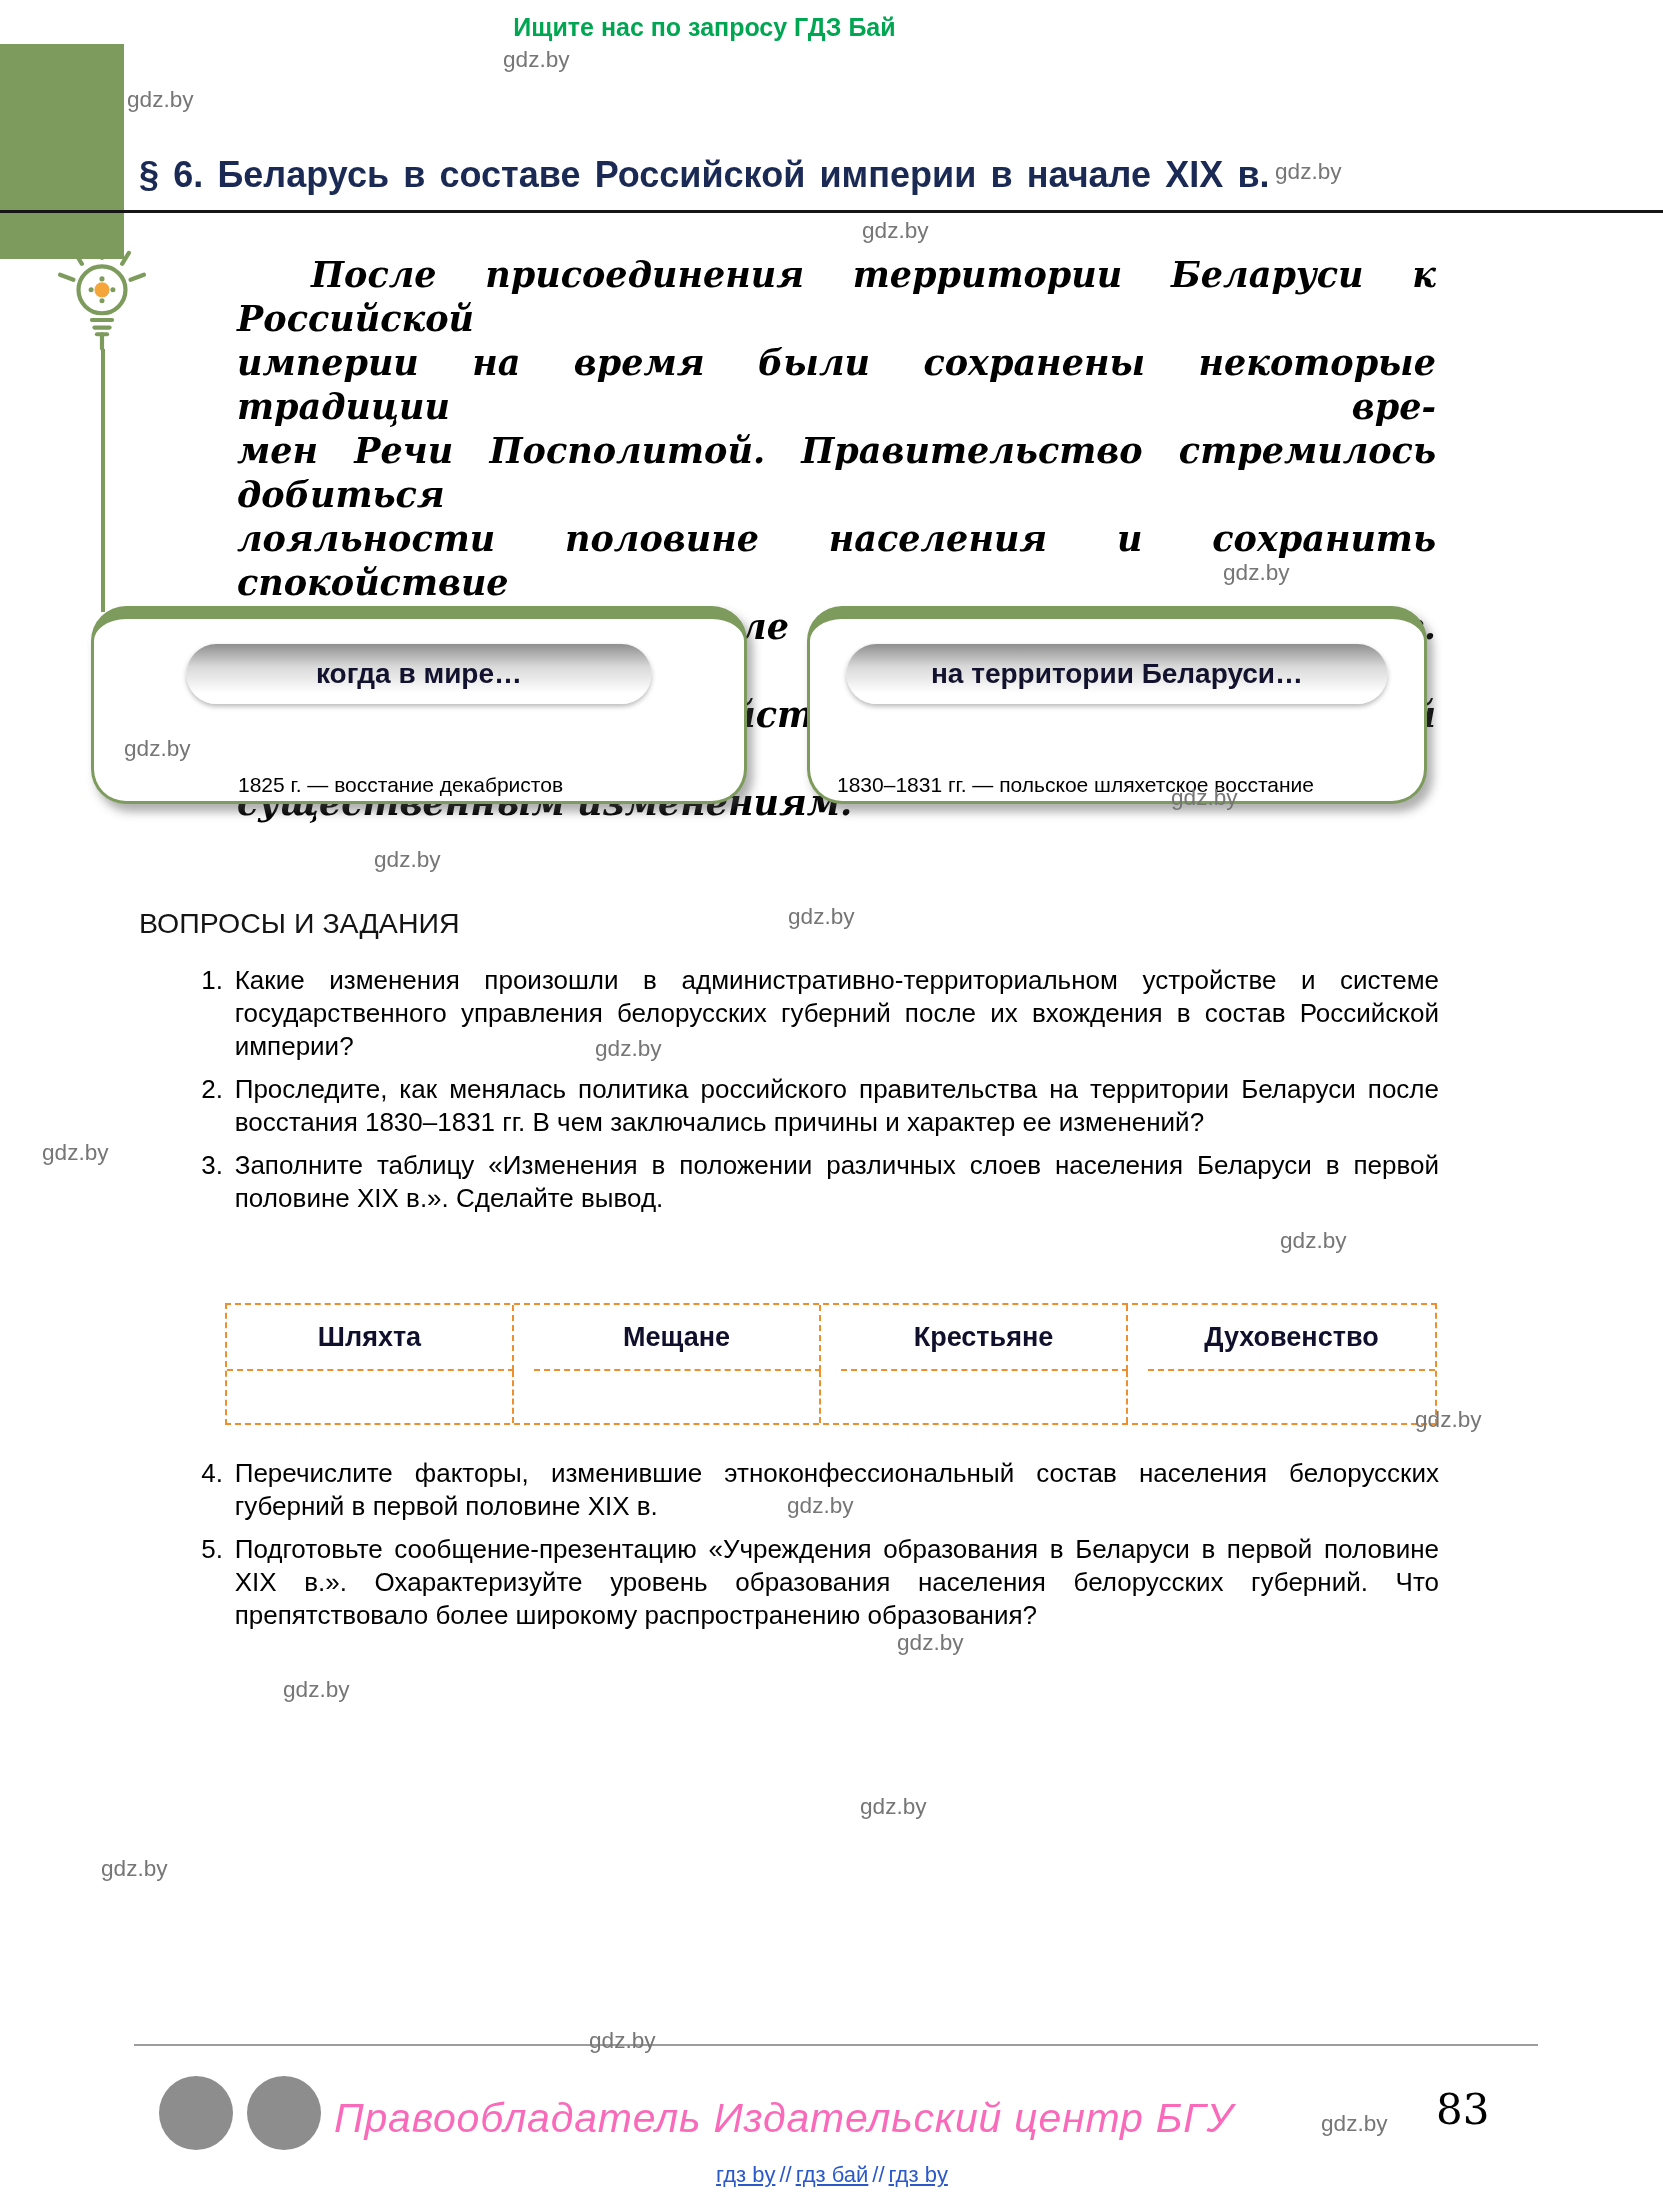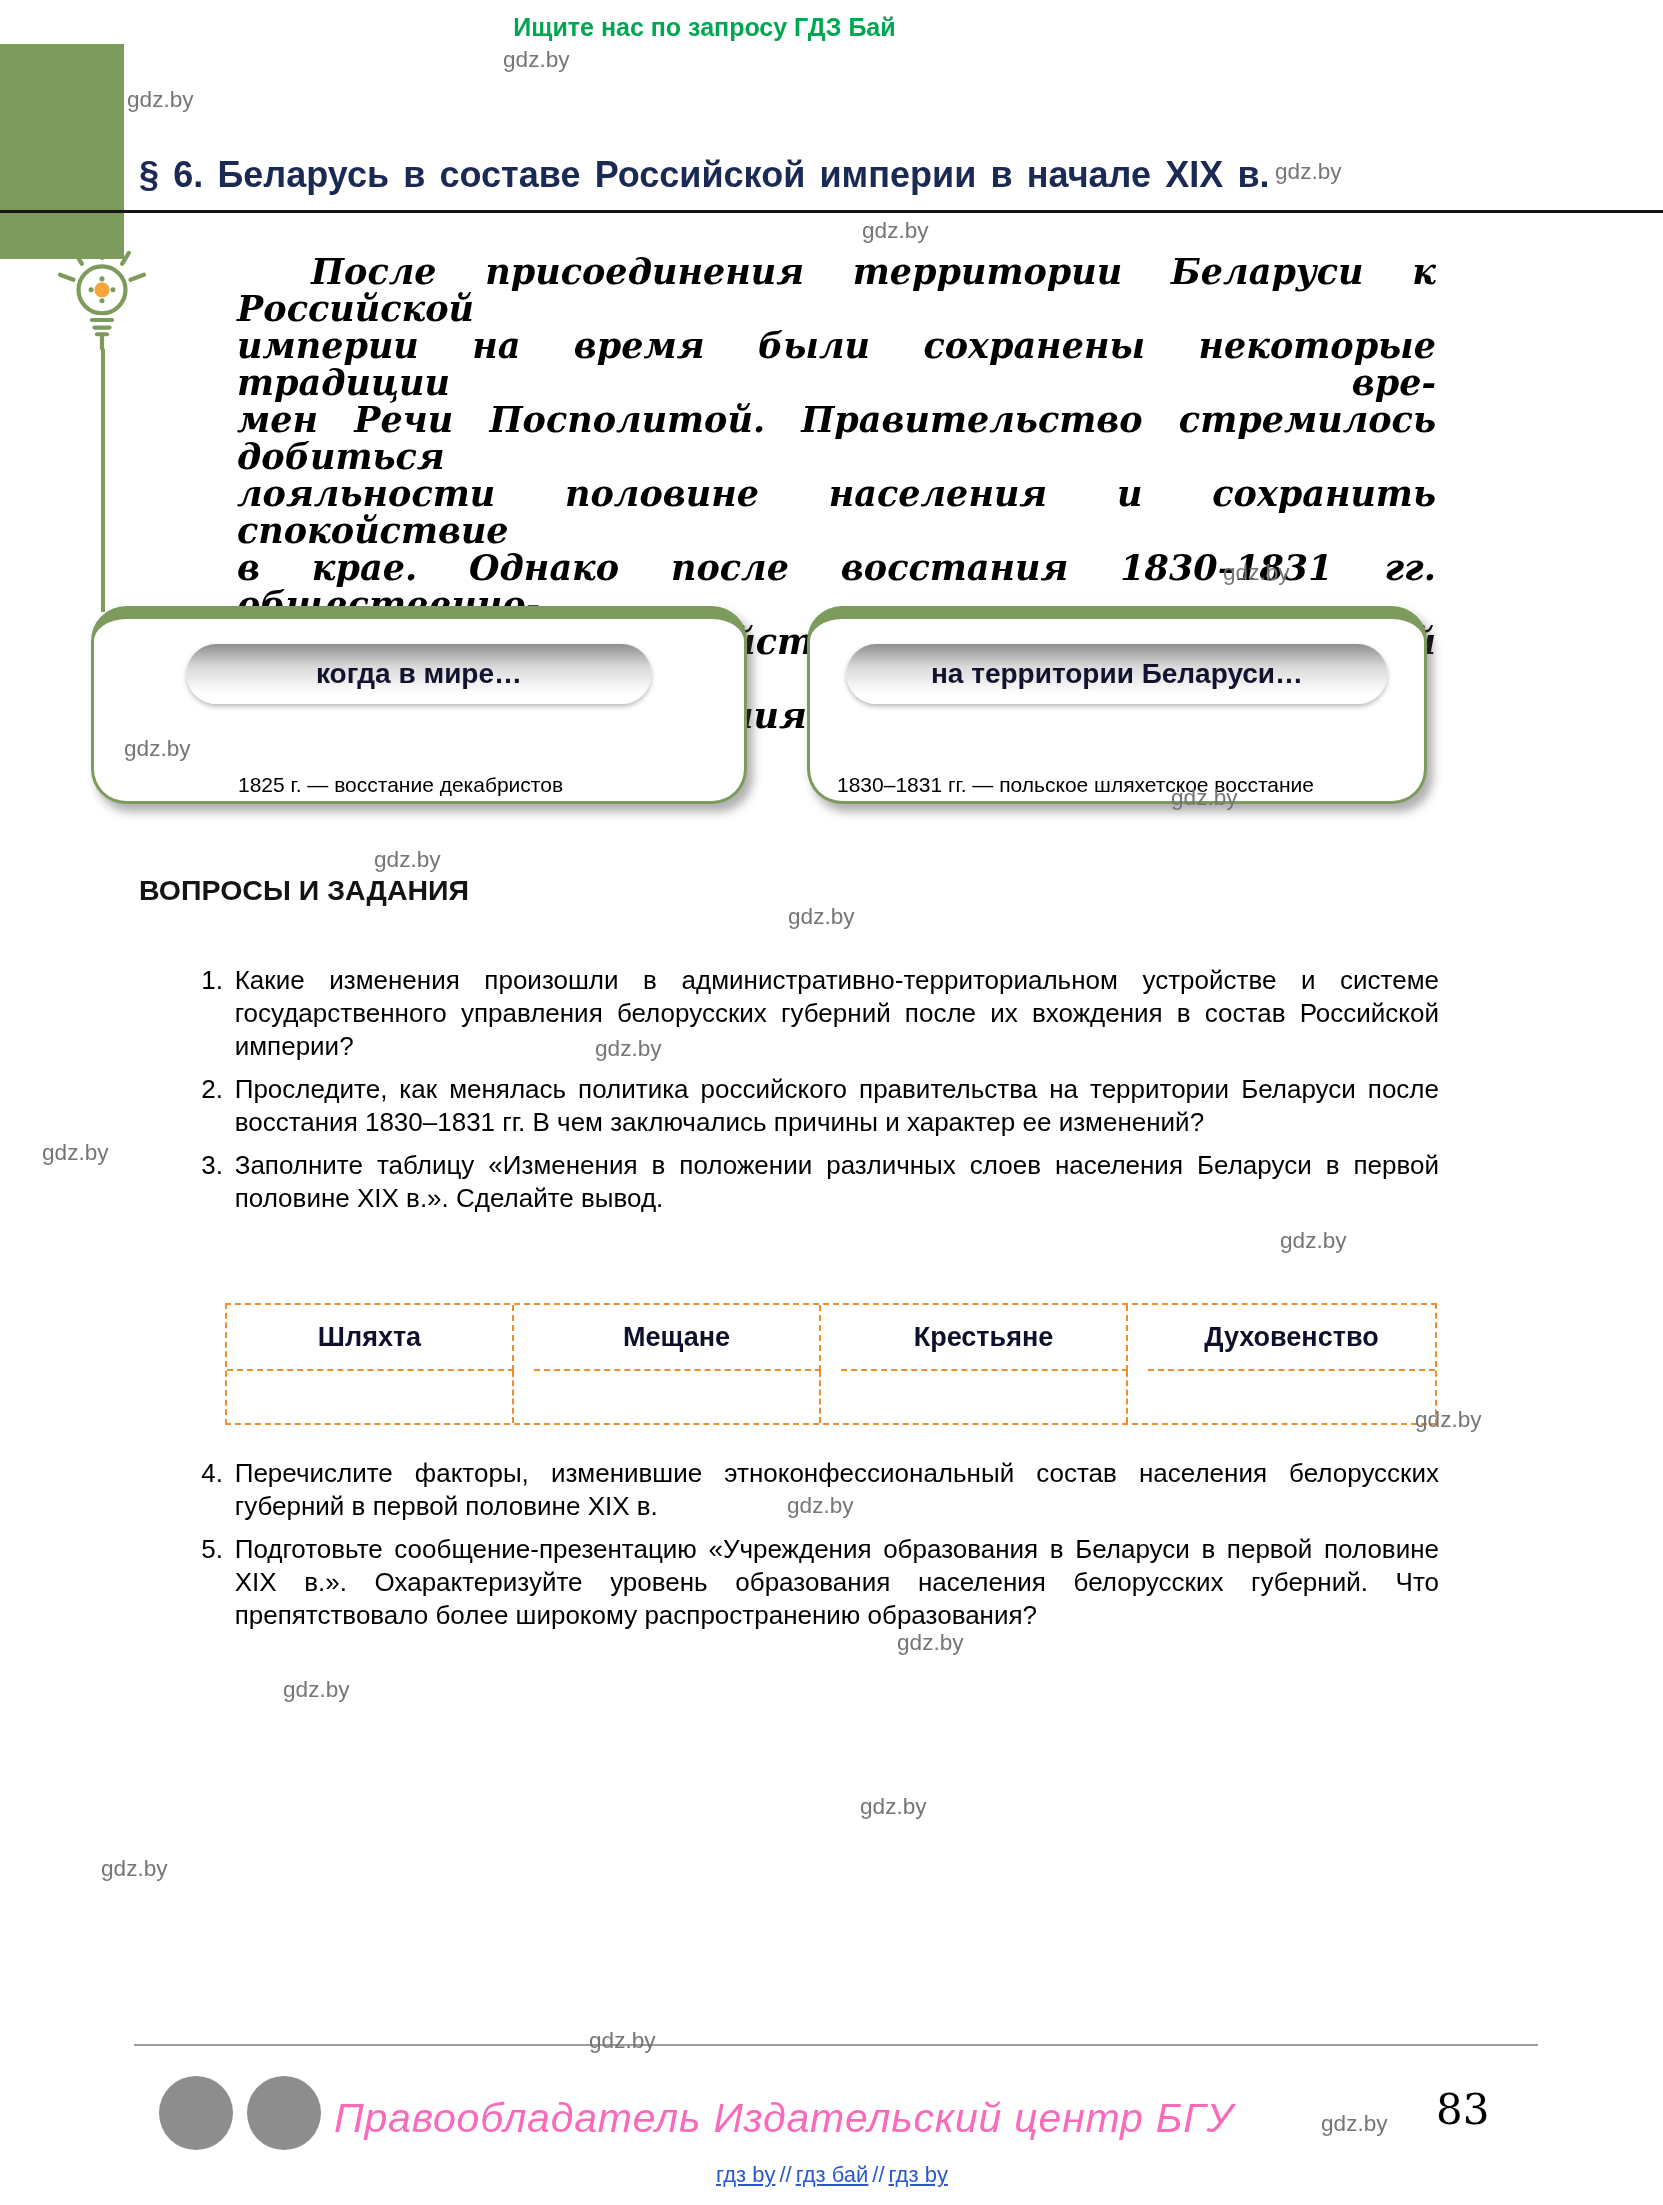--- a/index.html
+++ b/index.html
@@ -17,42 +17,42 @@
            color:#1b2a55; word-spacing:4.2px; white-space:nowrap; }
   .rule-top { position:absolute; left:0; top:210px; width:100%; height:2.5px; background:#161616; }
 
   
   .bulb-icon { position:absolute; left:50px; top:241px; }
   .connector { position:absolute; left:101px; top:349px; width:4.2px; height:263px; background:#7d9b5c; }
 
   
   .intro { position:absolute; left:237px; top:253px; width:1199px;
            font-family:"DejaVu Serif", serif; font-style:italic; font-weight:bold; font-size:35px; }
-  .intro .line { line-height:37px; text-align:justify; text-align-last:justify; }
+  .intro .line { line-height:44px; text-align:justify; text-align-last:justify; }
   .intro .line.first { text-indent:74px; }
   .intro .line.last { text-align-last:left; }
 
   
   .infobox { position:absolute; top:606px; height:198px; background:#fff; box-sizing:border-box;
              border:3.4px solid #7d9b5c; border-top-width:13.4px; border-radius:35px;
              box-shadow:5.9px 7.5px 10px rgba(80,80,80,.45); }
   .infobox.world   { left:91px; width:656px; }
   .infobox.belarus { left:807px; width:620px; }
   .pill { position:absolute; top:25px; left:50%; transform:translateX(-50%); height:60px;
           border-radius:34px; background:linear-gradient(180deg,#8f8f8f 0%,#d9d9d9 38%,#ffffff 82%);
           box-shadow:0 2.5px 5px rgba(0,0,0,.28); display:flex; align-items:center; justify-content:center;
           font-weight:bold; font-size:28px; color:#12122e; }
   .world .pill   { width:465px; }
   .belarus .pill { width:541px; }
   .box-text { position:absolute; top:144px; font-size:21px; line-height:44px; color:#000; }
   .world .box-text   { left:144px; width:470px; }
   .belarus .box-text { left:27px;  width:520px; }
 
   
-  .q-heading { position:absolute; left:139px; top:874px; font-size:28.5px; font-weight:bold; color:#141414;text-align:center; }
+  .q-heading { position:absolute; left:139px; top:907px; font-size:28.5px; font-weight:normal; color:#141414;text-align:center; }
   .q-list { position:absolute; left:153px; width:1286px; }
   .q-list.part1 { top:964px; }
   .q-list.part2 { top:1457px; }
   .q-item { display:flex; margin-bottom:10px; }
   .q-num  { flex:0 0 auto; width:70px; text-align:right; padding-right:11.7px; font-size:26px; line-height:33px; }
   .q-text { flex:1; font-size:26px; line-height:33px; text-align:justify; }
 
   
   .dtable { position:absolute; left:225px; top:1303px; width:1212px; box-sizing:border-box;
             border:2.5px dashed #ee8e2d; background:#fff; }

